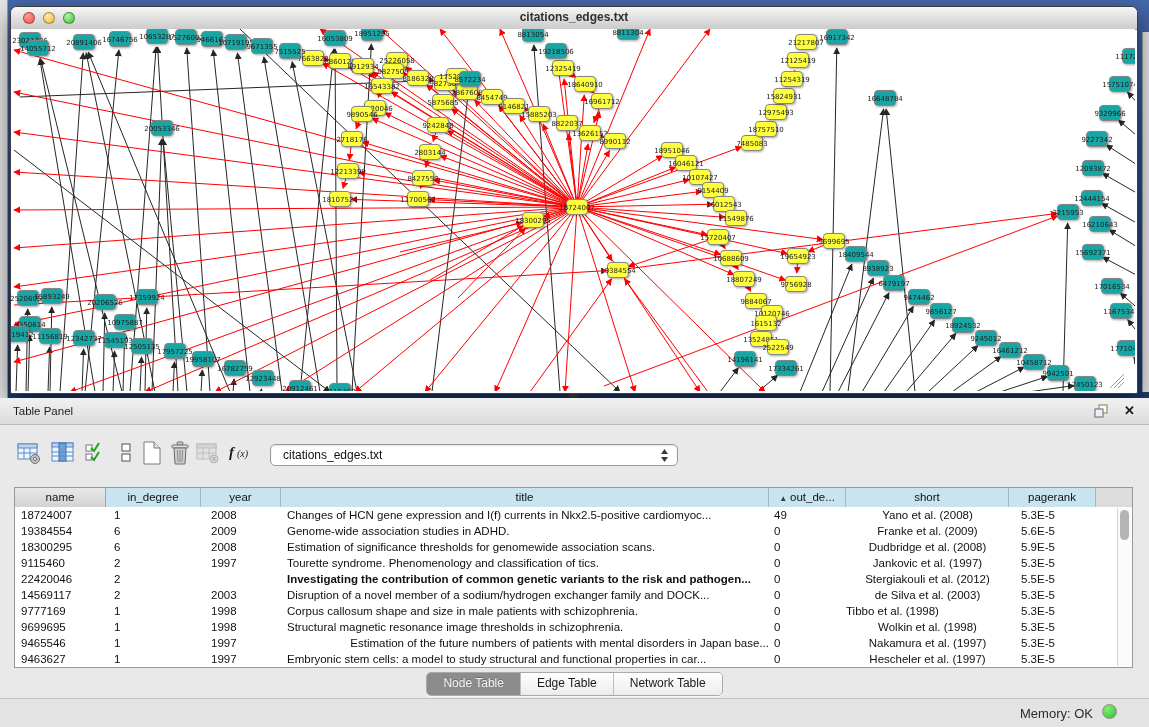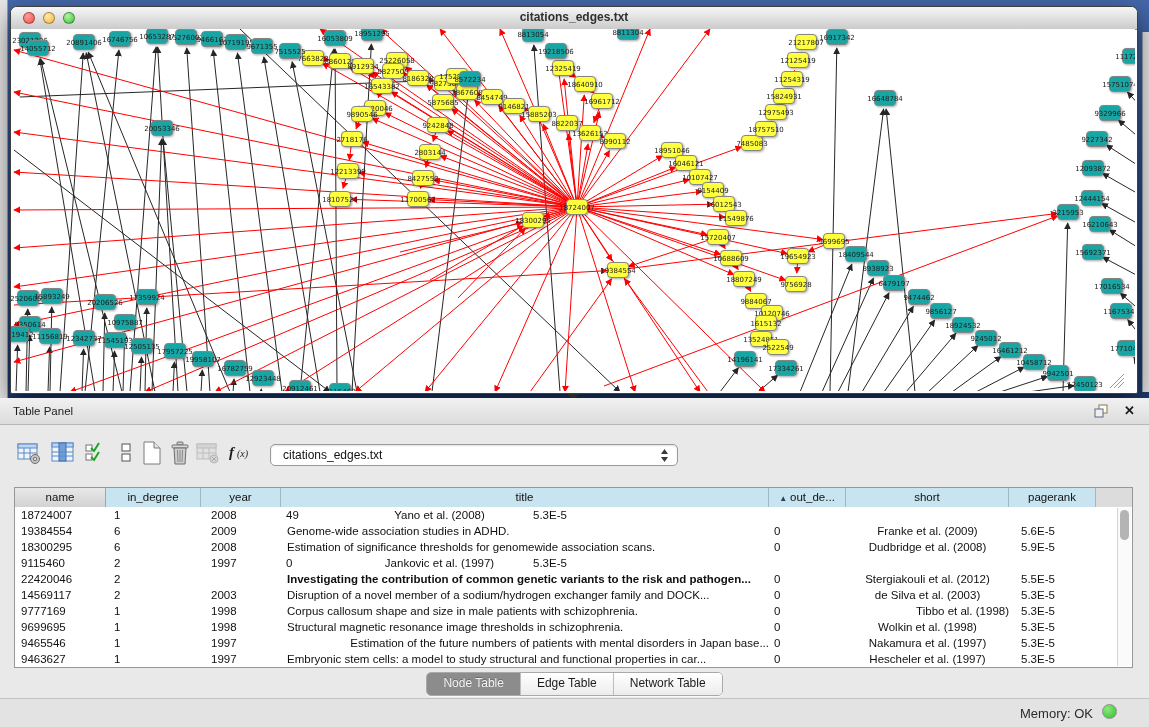--- a/index.html
+++ b/index.html
@@ -875,20 +875,21 @@
           <div class="th" style="width: 77px;"><span class="sort">▲</span>out_de...</div>
           <div class="th" style="width: 163px;">short</div>
           <div class="th" style="width: 87px;">pagerank</div>
           <div class="th filler"></div>
         </div>
       <div class="tbody">
           <div class="trow">
             <div class="td" style="width: 91px; padding-left: 6px;">18724007</div>
             <div class="td" style="width: 95px; padding-left: 8px;">1</div>
             <div class="td" style="width: 80px; padding-left: 10px;">2008</div>
+            <div class="td" style="width: 488px; padding-left: 6px;">Changes of HCN gene expression and I(f) currents in Nkx2.5-positive cardiomyoc...</div>
             <div class="td" style="width: 77px; padding-left: 5px;">49</div>
             <div class="td" style="width: 163px; text-align: center;">Yano et al. (2008)</div>
             <div class="td" style="width: 87px; padding-left: 12px;">5.3E-5</div>
           </div>
           <div class="trow">
             <div class="td" style="width: 91px; padding-left: 6px;">19384554</div>
             <div class="td" style="width: 95px; padding-left: 8px;">6</div>
             <div class="td" style="width: 80px; padding-left: 10px;">2009</div>
             <div class="td" style="width: 488px; padding-left: 6px;">Genome-wide association studies in ADHD.</div>
             <div class="td" style="width: 77px; padding-left: 5px;">0</div>
@@ -901,20 +902,21 @@
             <div class="td" style="width: 80px; padding-left: 10px;">2008</div>
             <div class="td" style="width: 488px; padding-left: 6px;">Estimation of significance thresholds for genomewide association scans.</div>
             <div class="td" style="width: 77px; padding-left: 5px;">0</div>
             <div class="td" style="width: 163px; text-align: center;">Dudbridge et al. (2008)</div>
             <div class="td" style="width: 87px; padding-left: 12px;">5.9E-5</div>
           </div>
           <div class="trow">
             <div class="td" style="width: 91px; padding-left: 6px;">9115460</div>
             <div class="td" style="width: 95px; padding-left: 8px;">2</div>
             <div class="td" style="width: 80px; padding-left: 10px;">1997</div>
+            <div class="td" style="width: 488px; padding-left: 6px;">Tourette syndrome. Phenomenology and classification of tics.</div>
             <div class="td" style="width: 77px; padding-left: 5px;">0</div>
             <div class="td" style="width: 163px; text-align: center;">Jankovic et al. (1997)</div>
             <div class="td" style="width: 87px; padding-left: 12px;">5.3E-5</div>
           </div>
           <div class="trow">
             <div class="td" style="width: 91px; padding-left: 6px;">22420046</div>
             <div class="td" style="width: 95px; padding-left: 8px;">2</div>
             <div class="td" style="width: 80px; padding-left: 10px; margin-top: 43px;">2012</div>
             <div class="td" style="width: 488px; padding-left: 6px; font-weight: bold;">Investigating the contribution of common genetic variants to the risk and pathogen...</div>
             <div class="td" style="width: 77px; padding-left: 5px;">0</div>
@@ -929,21 +931,21 @@
             <div class="td" style="width: 77px; padding-left: 5px;">0</div>
             <div class="td" style="width: 163px; text-align: center;">de Silva et al. (2003)</div>
             <div class="td" style="width: 87px; padding-left: 12px;">5.3E-5</div>
           </div>
           <div class="trow">
             <div class="td" style="width: 91px; padding-left: 6px;">9777169</div>
             <div class="td" style="width: 95px; padding-left: 8px;">1</div>
             <div class="td" style="width: 80px; padding-left: 10px;">1998</div>
             <div class="td" style="width: 488px; padding-left: 6px;">Corpus callosum shape and size in male patients with schizophrenia.</div>
             <div class="td" style="width: 77px; padding-left: 5px;">0</div>
-            <div class="td" style="width: 163px; text-align: right;">Tibbo et al. (1998)</div>
+            <div class="td" style="width: 163px; text-align: left;">Tibbo et al. (1998)</div>
             <div class="td" style="width: 87px; padding-left: 12px;">5.3E-5</div>
           </div>
           <div class="trow">
             <div class="td" style="width: 91px; padding-left: 6px;">9699695</div>
             <div class="td" style="width: 95px; padding-left: 8px;">1</div>
             <div class="td" style="width: 80px; padding-left: 10px;">1998</div>
             <div class="td" style="width: 488px; padding-left: 6px;">Structural magnetic resonance image thresholds in schizophrenia.</div>
             <div class="td" style="width: 77px; padding-left: 5px;">0</div>
             <div class="td" style="width: 163px; text-align: center;">Wolkin et al. (1998)</div>
             <div class="td" style="width: 87px; padding-left: 12px;">5.3E-5</div>

